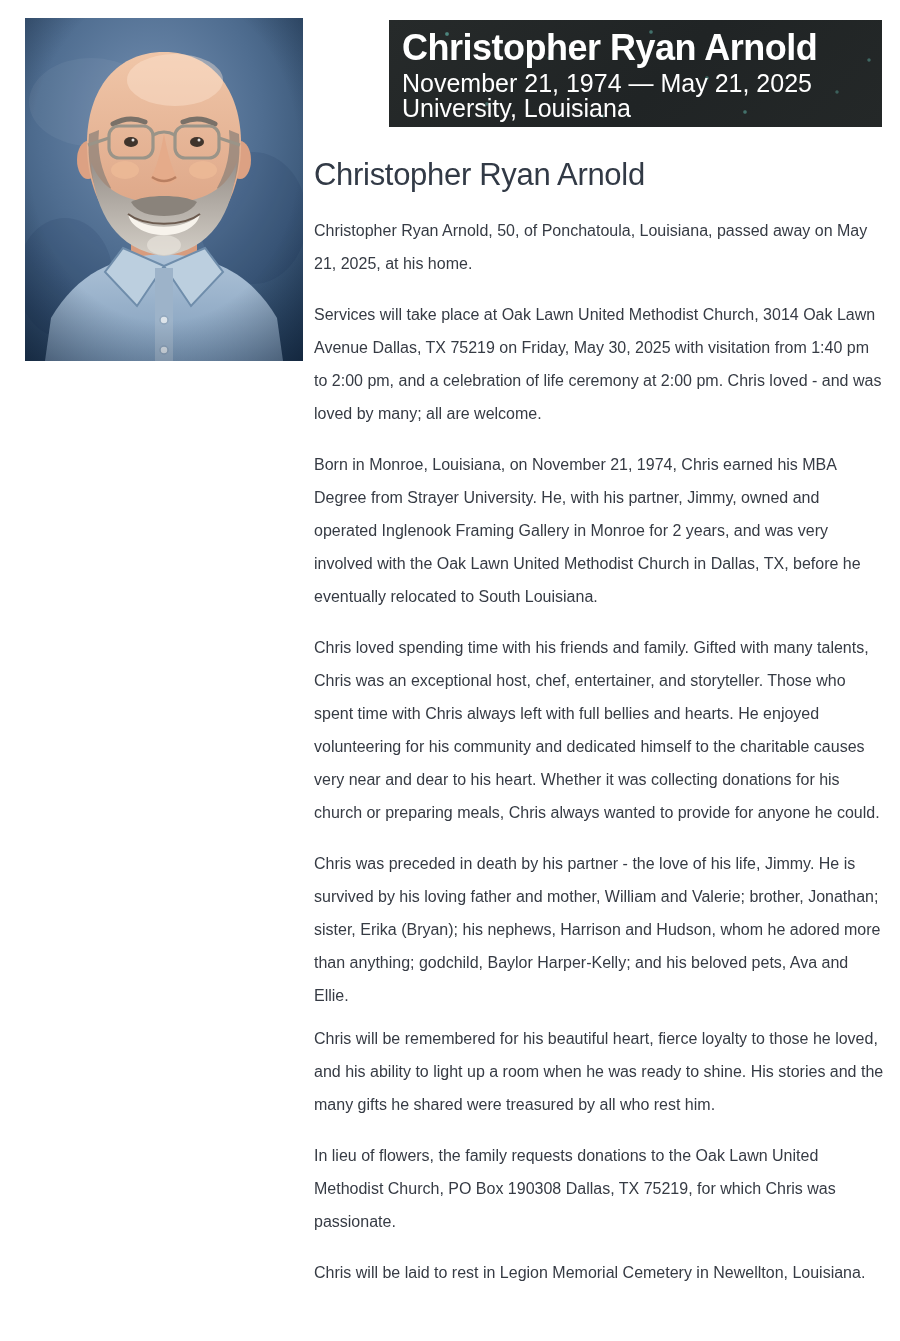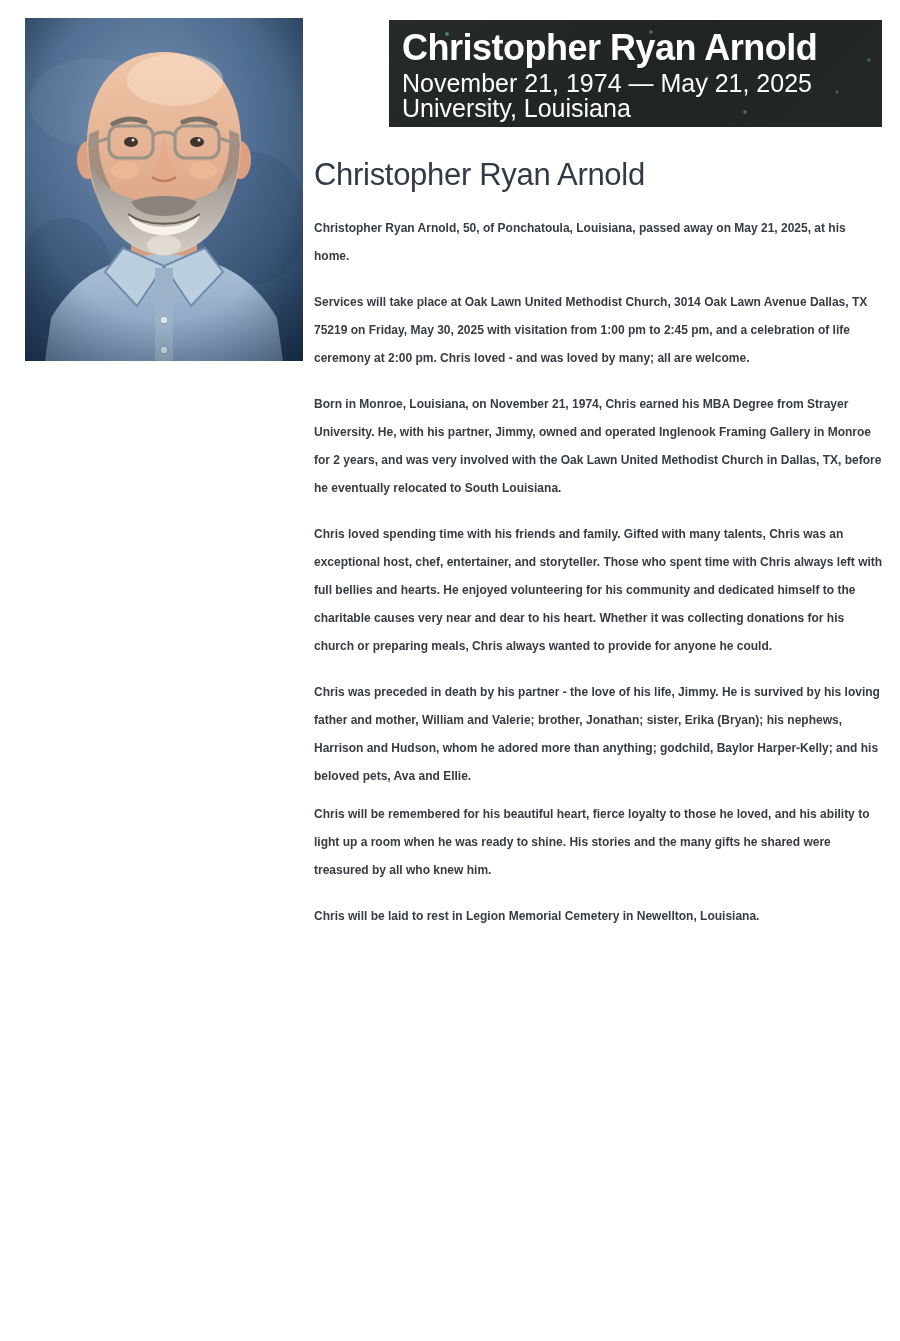--- a/index.html
+++ b/index.html
@@ -62,22 +62,22 @@
   }
   .content h2 {
     margin: 0 0 20px 0;
     font-size: 31px; line-height: 38px;
     font-weight: 400;
     color: #323a46;
     letter-spacing: -0.3px;
   }
   .content p {
     margin: 0 0 18px 0;
-    font-size: 12px; line-height: 28px;
-    font-weight: 700;
+    font-size: 16px; line-height: 33px;
+    font-weight: 400;
   }
   .content p.tight { margin-bottom: 10px; }
   .content p:last-child { margin-bottom: 8px; }
 </style>
 </head>
 <body>
 
 <div class="page">
 
   <div class="photo-frame">
@@ -162,21 +162,22 @@
 
   <header class="banner">
     <h1>Christopher Ryan Arnold</h1>
     <div class="banner-dates">November 21, 1974 — May 21, 2025</div>
     <div class="banner-location">University, Louisiana</div>
   </header>
 
   <main class="content">
     <h2>Christopher Ryan Arnold</h2>
     <p>Christopher Ryan Arnold, 50, of Ponchatoula, Louisiana, passed away on May 21, 2025, at his home.</p>
-    <p>Services will take place at Oak Lawn United Methodist Church, 3014 Oak Lawn Avenue Dallas, TX 75219 on Friday, May 30, 2025 with visitation from 1:00 pm to 2:45 pm, and a celebration of life ceremony at 2:00 pm. Chris loved - and was loved by many; all are welcome.</p>
+    <p>Services will take place at Oak Lawn United Methodist Church, 3014 Oak Lawn Avenue Dallas, TX 75219 on Friday, May 30, 2025 with visitation from 1:40 pm to 2:00 pm, and a celebration of life ceremony at 2:00 pm. Chris loved - and was loved by many; all are welcome.</p>
     <p>Born in Monroe, Louisiana, on November 21, 1974, Chris earned his MBA Degree from Strayer University. He, with his partner, Jimmy, owned and operated Inglenook Framing Gallery in Monroe for 2 years, and was very involved with the Oak Lawn United Methodist Church in Dallas, TX, before he eventually relocated to South Louisiana.</p>
     <p>Chris loved spending time with his friends and family. Gifted with many talents, Chris was an exceptional host, chef, entertainer, and storyteller. Those who spent time with Chris always left with full bellies and hearts. He enjoyed volunteering for his community and dedicated himself to the charitable causes very near and dear to his heart. Whether it was collecting donations for his church or preparing meals, Chris always wanted to provide for anyone he could.</p>
     <p class="tight">Chris was preceded in death by his partner - the love of his life, Jimmy. He is survived by his loving father and mother, William and Valerie; brother, Jonathan; sister, Erika (Bryan); his nephews, Harrison and Hudson, whom he adored more than anything; godchild, Baylor Harper-Kelly; and his beloved pets, Ava and Ellie.</p>
-    <p>Chris will be remembered for his beautiful heart, fierce loyalty to those he loved, and his ability to light up a room when he was ready to shine. His stories and the many gifts he shared were treasured by all who knew him.</p>
+    <p>Chris will be remembered for his beautiful heart, fierce loyalty to those he loved, and his ability to light up a room when he was ready to shine. His stories and the many gifts he shared were treasured by all who rest him.</p>
+    <p>In lieu of flowers, the family requests donations to the Oak Lawn United Methodist Church, PO Box 190308 Dallas, TX 75219, for which Chris was passionate.</p>
     <p>Chris will be laid to rest in Legion Memorial Cemetery in Newellton, Louisiana.</p>
   </main>
 
 </div>
 
 </body></html>

